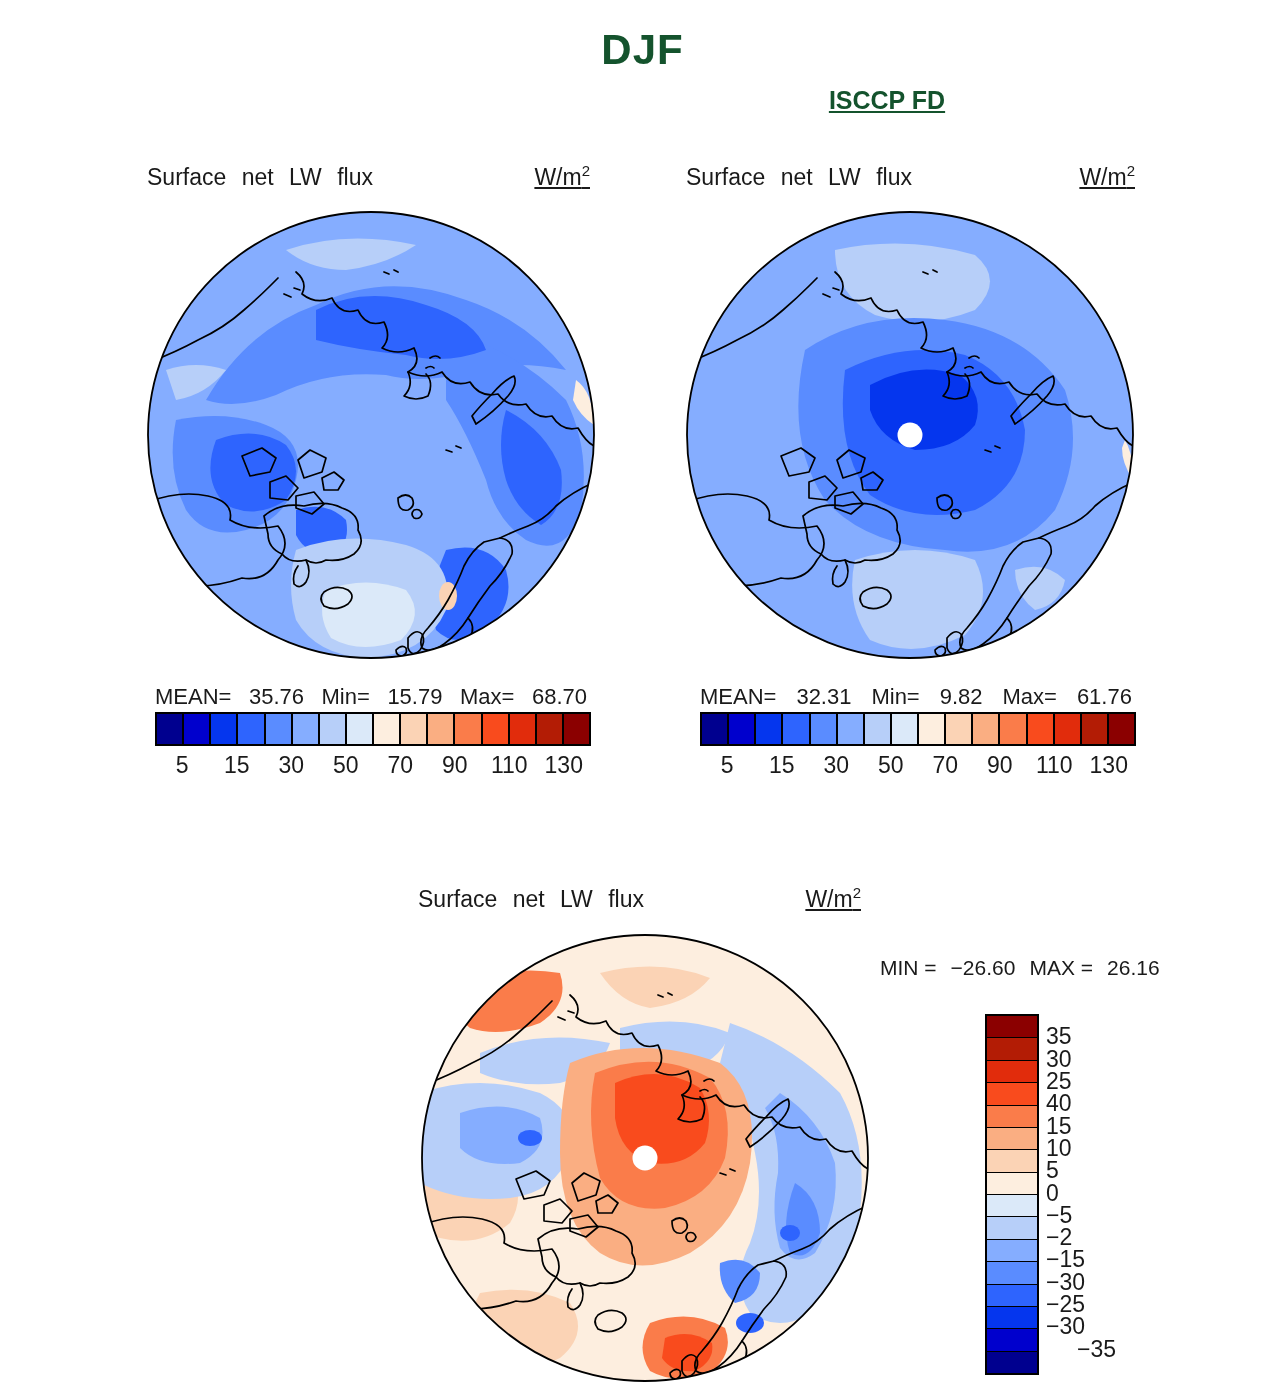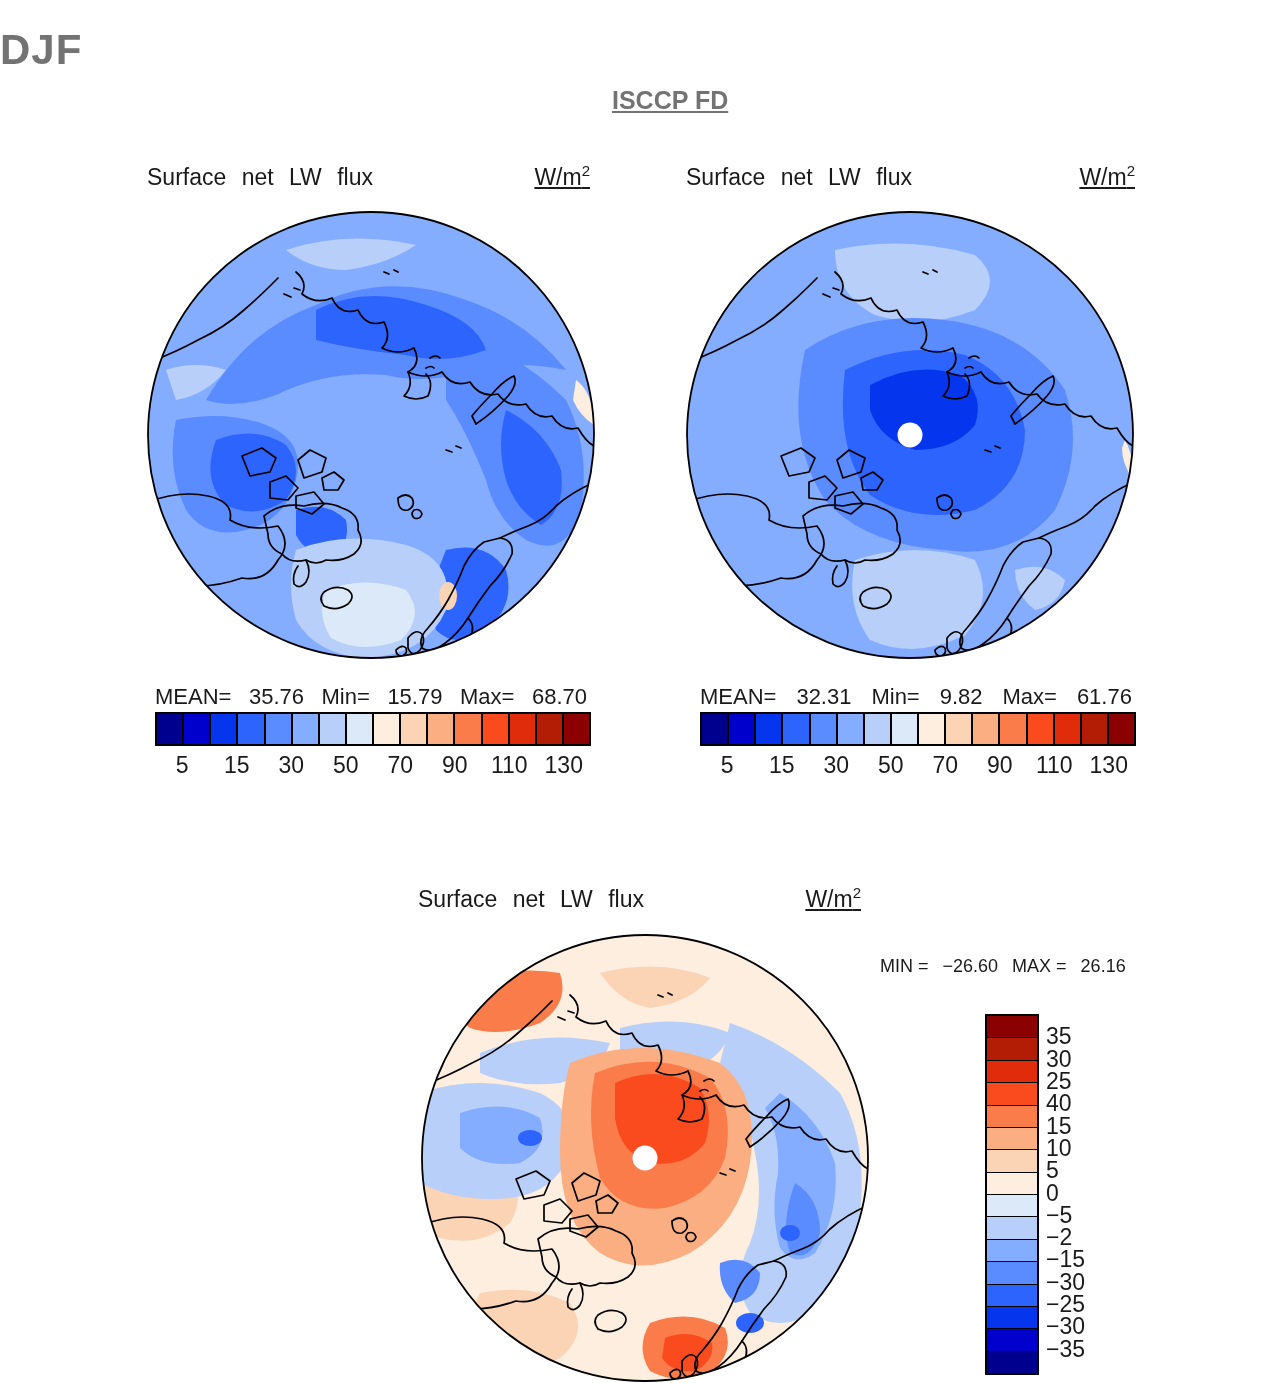--- a/index.html
+++ b/index.html
@@ -1,39 +1,39 @@
 <!DOCTYPE html>
 <html><head>
 <meta charset="utf-8">
 <style>
   html,body{margin:0;padding:0;background:#fff;}
   #figure{position:relative;width:1285px;height:1383px;background:#fff;overflow:hidden;
           font-family:"Liberation Sans",sans-serif;color:#000;}
-  .bold-title{font-weight:bold;color:#737373;text-align:left;position:absolute;}
+  .bold-title{font-weight:bold;color:#14532d;text-align:center;position:absolute;}
   #season-title{top:26px;left:0;width:1285px;font-size:42px;letter-spacing:1px;}
   .panel-title{font-size:25px;}
   #model-title{top:86px;left:90px;width:565px;}
   #obs-title{top:86px;left:612px;width:550px;text-decoration:underline;}
   #diff-title{top:804px;left:0;width:1285px;}
   .subtitle-row{position:absolute;display:flex;justify-content:space-between;align-items:baseline;
                 font-size:23px;color:#1a1a1a;word-spacing:9px;}
   .subtitle-row .units{word-spacing:0;text-decoration:underline;}
   .units sup{font-size:15px;}
   #model-subtitle{top:162px;left:147px;width:443px;}
   #obs-subtitle{top:162px;left:686px;width:449px;}
   #diff-subtitle{top:884px;left:418px;width:443px;}
   .map-svg{position:absolute;width:450px;height:450px;}
   #model-map{left:146px;top:210px;}
   #obs-map{left:685px;top:210px;}
   #diff-map{left:420px;top:933px;}
   .stats-row{position:absolute;display:flex;justify-content:space-between;align-items:baseline;
              font-size:22px;color:#1a1a1a;}
   #model-stats{top:684px;left:155px;width:432px;}
   #obs-stats{top:684px;left:700px;width:432px;}
-  #diff-stats{top:956px;left:880px;width:300px;font-size:18px;justify-content:flex-start;gap:14px;}
+  #diff-stats{top:956px;left:880px;width:300px;font-size:21px;justify-content:flex-start;gap:14px;}
   .cbar-h{position:absolute;height:30px;width:432px;display:flex;border:2px solid #000;box-sizing:content-box;}
   .cbar-h .cell{flex:1;border-right:2px solid #000;}
   .cbar-h .cell:last-child{border-right:none;}
   #model-cbar{top:712px;left:155px;}
   #obs-cbar{top:712px;left:700px;}
   .cbar-ticks-h{position:absolute;height:28px;width:436px;font-size:23px;color:#1a1a1a;}
   .cbar-ticks-h span{position:absolute;top:0;transform:translateX(-50%);}
   #model-ticks{top:752px;left:155px;}
   #obs-ticks{top:752px;left:700px;}
   #diff-cbar{position:absolute;left:985px;top:1014px;width:50px;height:357px;display:flex;
@@ -272,16 +272,16 @@
       <span style="top: 31.25%;">15</span>
       <span style="top: 37.5%;">10</span>
       <span style="top: 43.75%;">5</span>
       <span style="top: 50%;">0</span>
       <span style="top: 56.25%;">−5</span>
       <span style="top: 62.5%;">−2</span>
       <span style="top: 68.75%;">−15</span>
       <span style="top: 75%;">−30</span>
       <span style="top: 81.25%;">−25</span>
       <span style="top: 87.5%;">−30</span>
-      <span style="top: 93.75%;">−35</span>
+      <span style="top: 93.75%; margin-left: 31px;">−35</span>
     </div>
 
 </div>
 
 </body></html>

